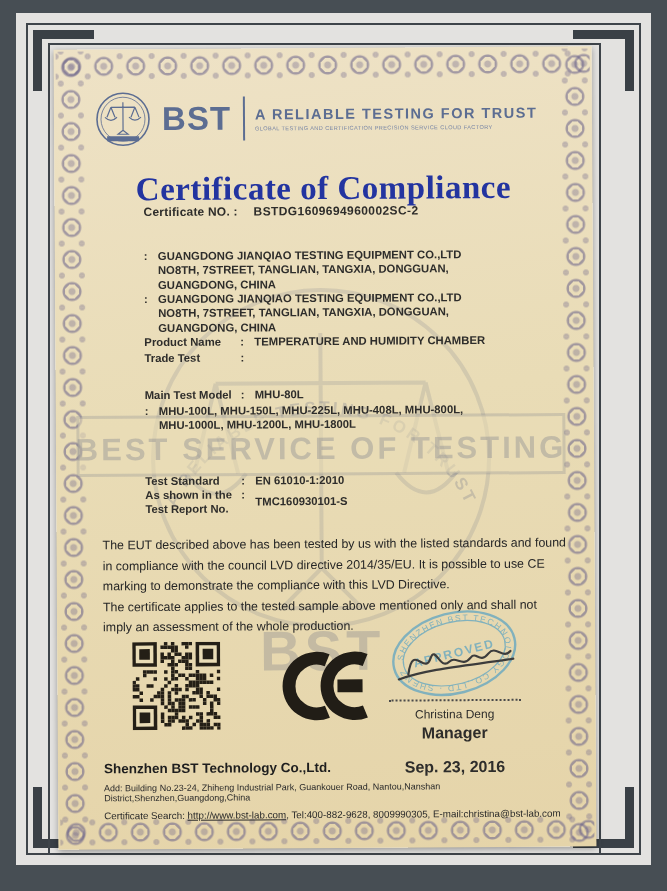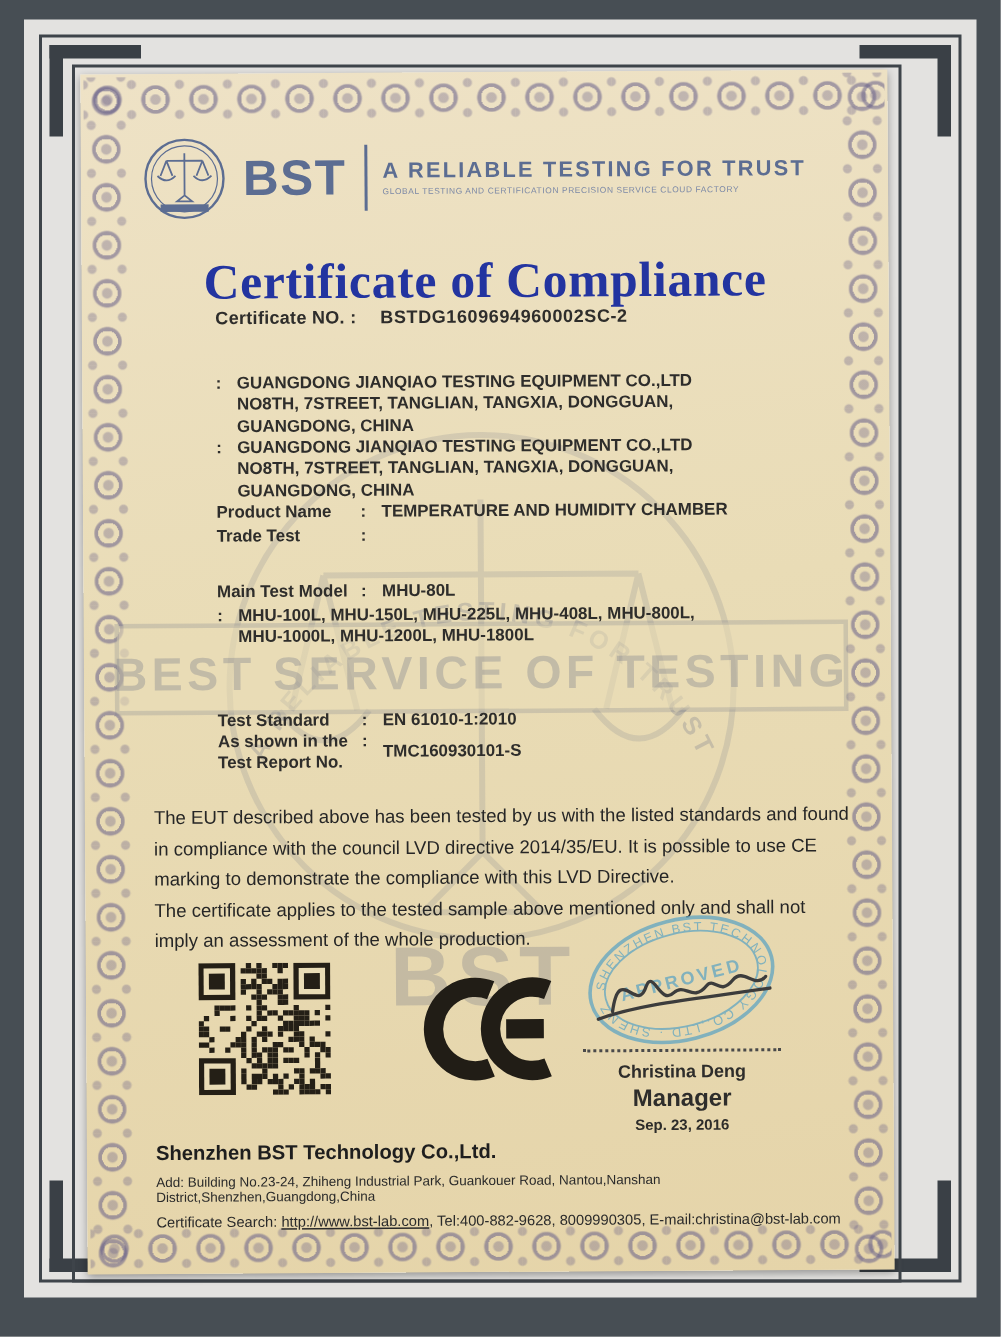--- a/index.html
+++ b/index.html
@@ -57,23 +57,23 @@
   .certno .lab{width:96px;letter-spacing:.2px;}
   .certno .val{letter-spacing:.4px;}
   .tstamp{position:absolute;left:168px;top:270px;width:78px;text-align:center;}
   .tstamp-txt{font-size:8.5px;color:#c2382c;font-weight:bold;margin-top:0px;letter-spacing:1px;}
   .body-text{position:absolute;left:16px;top:456px;width:466px;font-size:12.4px;line-height:20.6px;color:#262626;white-space:pre-line;}
   .qr{position:absolute;left:45px;top:563px;width:88px;height:88px;}
   .ce{position:absolute;left:180px;top:570px;}
   .sigblock{position:absolute;left:292px;top:530px;width:150px;text-align:center;}
   .stamp-wrap{position:relative;width:150px;height:92px;}
   .dotline{border-top:2px dotted #4a4a4a;width:132px;margin:0 auto;}
-  .signer{font-size:12px;font-weight:bold;margin-top:6px;}
+  .signer{font-size:12px;font-weight:normal;margin-top:6px;}
   .role{font-size:16px;font-weight:bold;margin-top:3px;}
-  .sdate{font-size:10px;font-weight:bold;margin-top:3px;}
+  .sdate{font-size:16px;font-weight:bold;margin-top:16px;}
   .footer{position:absolute;left:16px;top:682px;width:470px;}
   .f-company{font-size:13.5px;font-weight:bold;color:#1e1e1e;}
   .f-addr{font-size:9px;color:#2a2a2a;margin-top:7px;letter-spacing:0px;}
   .f-search{font-size:9.8px;color:#2a2a2a;margin-top:7px;}
   .f-url{text-decoration:underline;}
 </style>
 </head>
 <body>
 
 <div class="stage">

